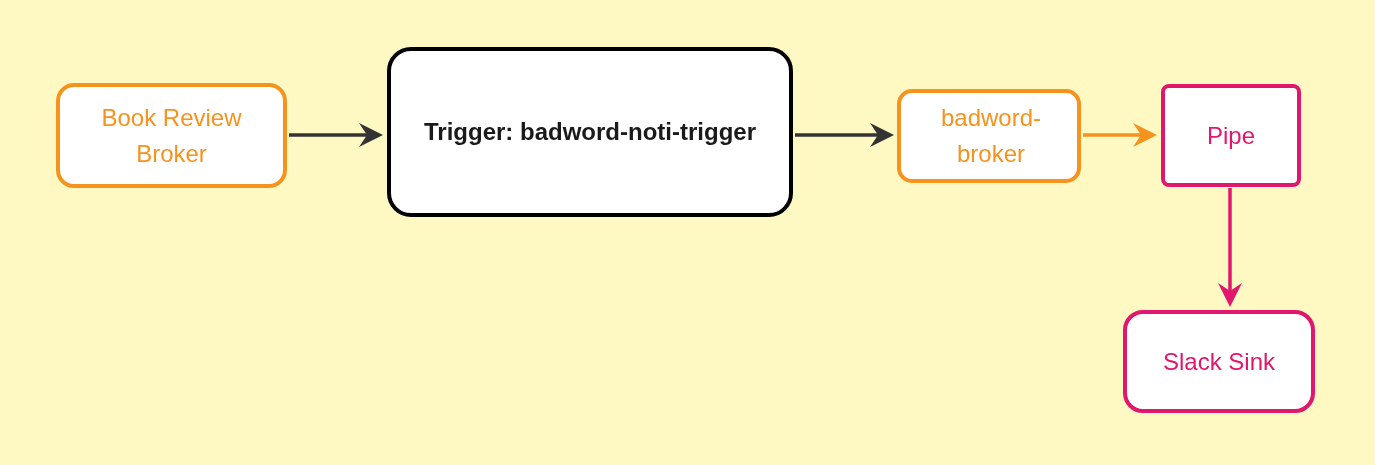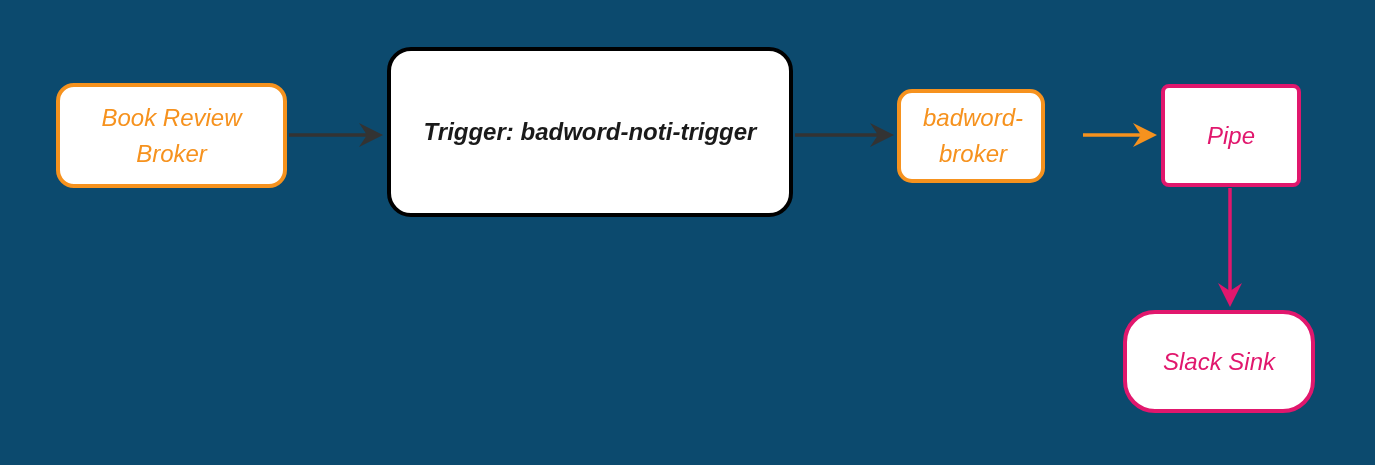--- a/index.html
+++ b/index.html
@@ -5,23 +5,22 @@
   html, body {
     margin: 0;
     padding: 0;
     background: #ffffff;
     font-family: "Liberation Sans", "DejaVu Sans", sans-serif;
   }
   .canvas {
     position: relative;
     width: 1375px;
     height: 465px;
-    background: #0c4a6e;
+    background: #fef9c3;
     overflow: hidden;
-    font-style: italic;
   }
   .edge-layer {
     position: absolute;
     left: 0;
     top: 0;
     width: 1375px;
     height: 465px;
     pointer-events: none;
   }
   .node {
@@ -48,33 +47,33 @@
     border-radius: 18px;
   }
   .node-trigger {
     left: 387px; top: 47px;
     width: 406px; height: 170px;
     border-radius: 24px;
     line-height: 34px;
   }
   .node-badword {
     left: 897px; top: 89px;
-    width: 148px; height: 94px;
+    width: 184px; height: 94px;
     border-radius: 15px;
     padding-left: 14px;
   }
   .node-pipe {
     left: 1161px; top: 84px;
     width: 140px; height: 103px;
     border-radius: 8px;
   }
   .node-slack {
     left: 1123px; top: 310px;
     width: 192px; height: 103px;
-    border-radius: 32px;
+    border-radius: 20px;
   }
   .b { font-weight: bold; }
   .tline { white-space: nowrap; }
 </style>
 </head>
 <body>
 
 <div class="canvas">
 
   <svg class="edge-layer" width="1375" height="465" viewBox="0 0 1375 465" xmlns="http://www.w3.org/2000/svg">

